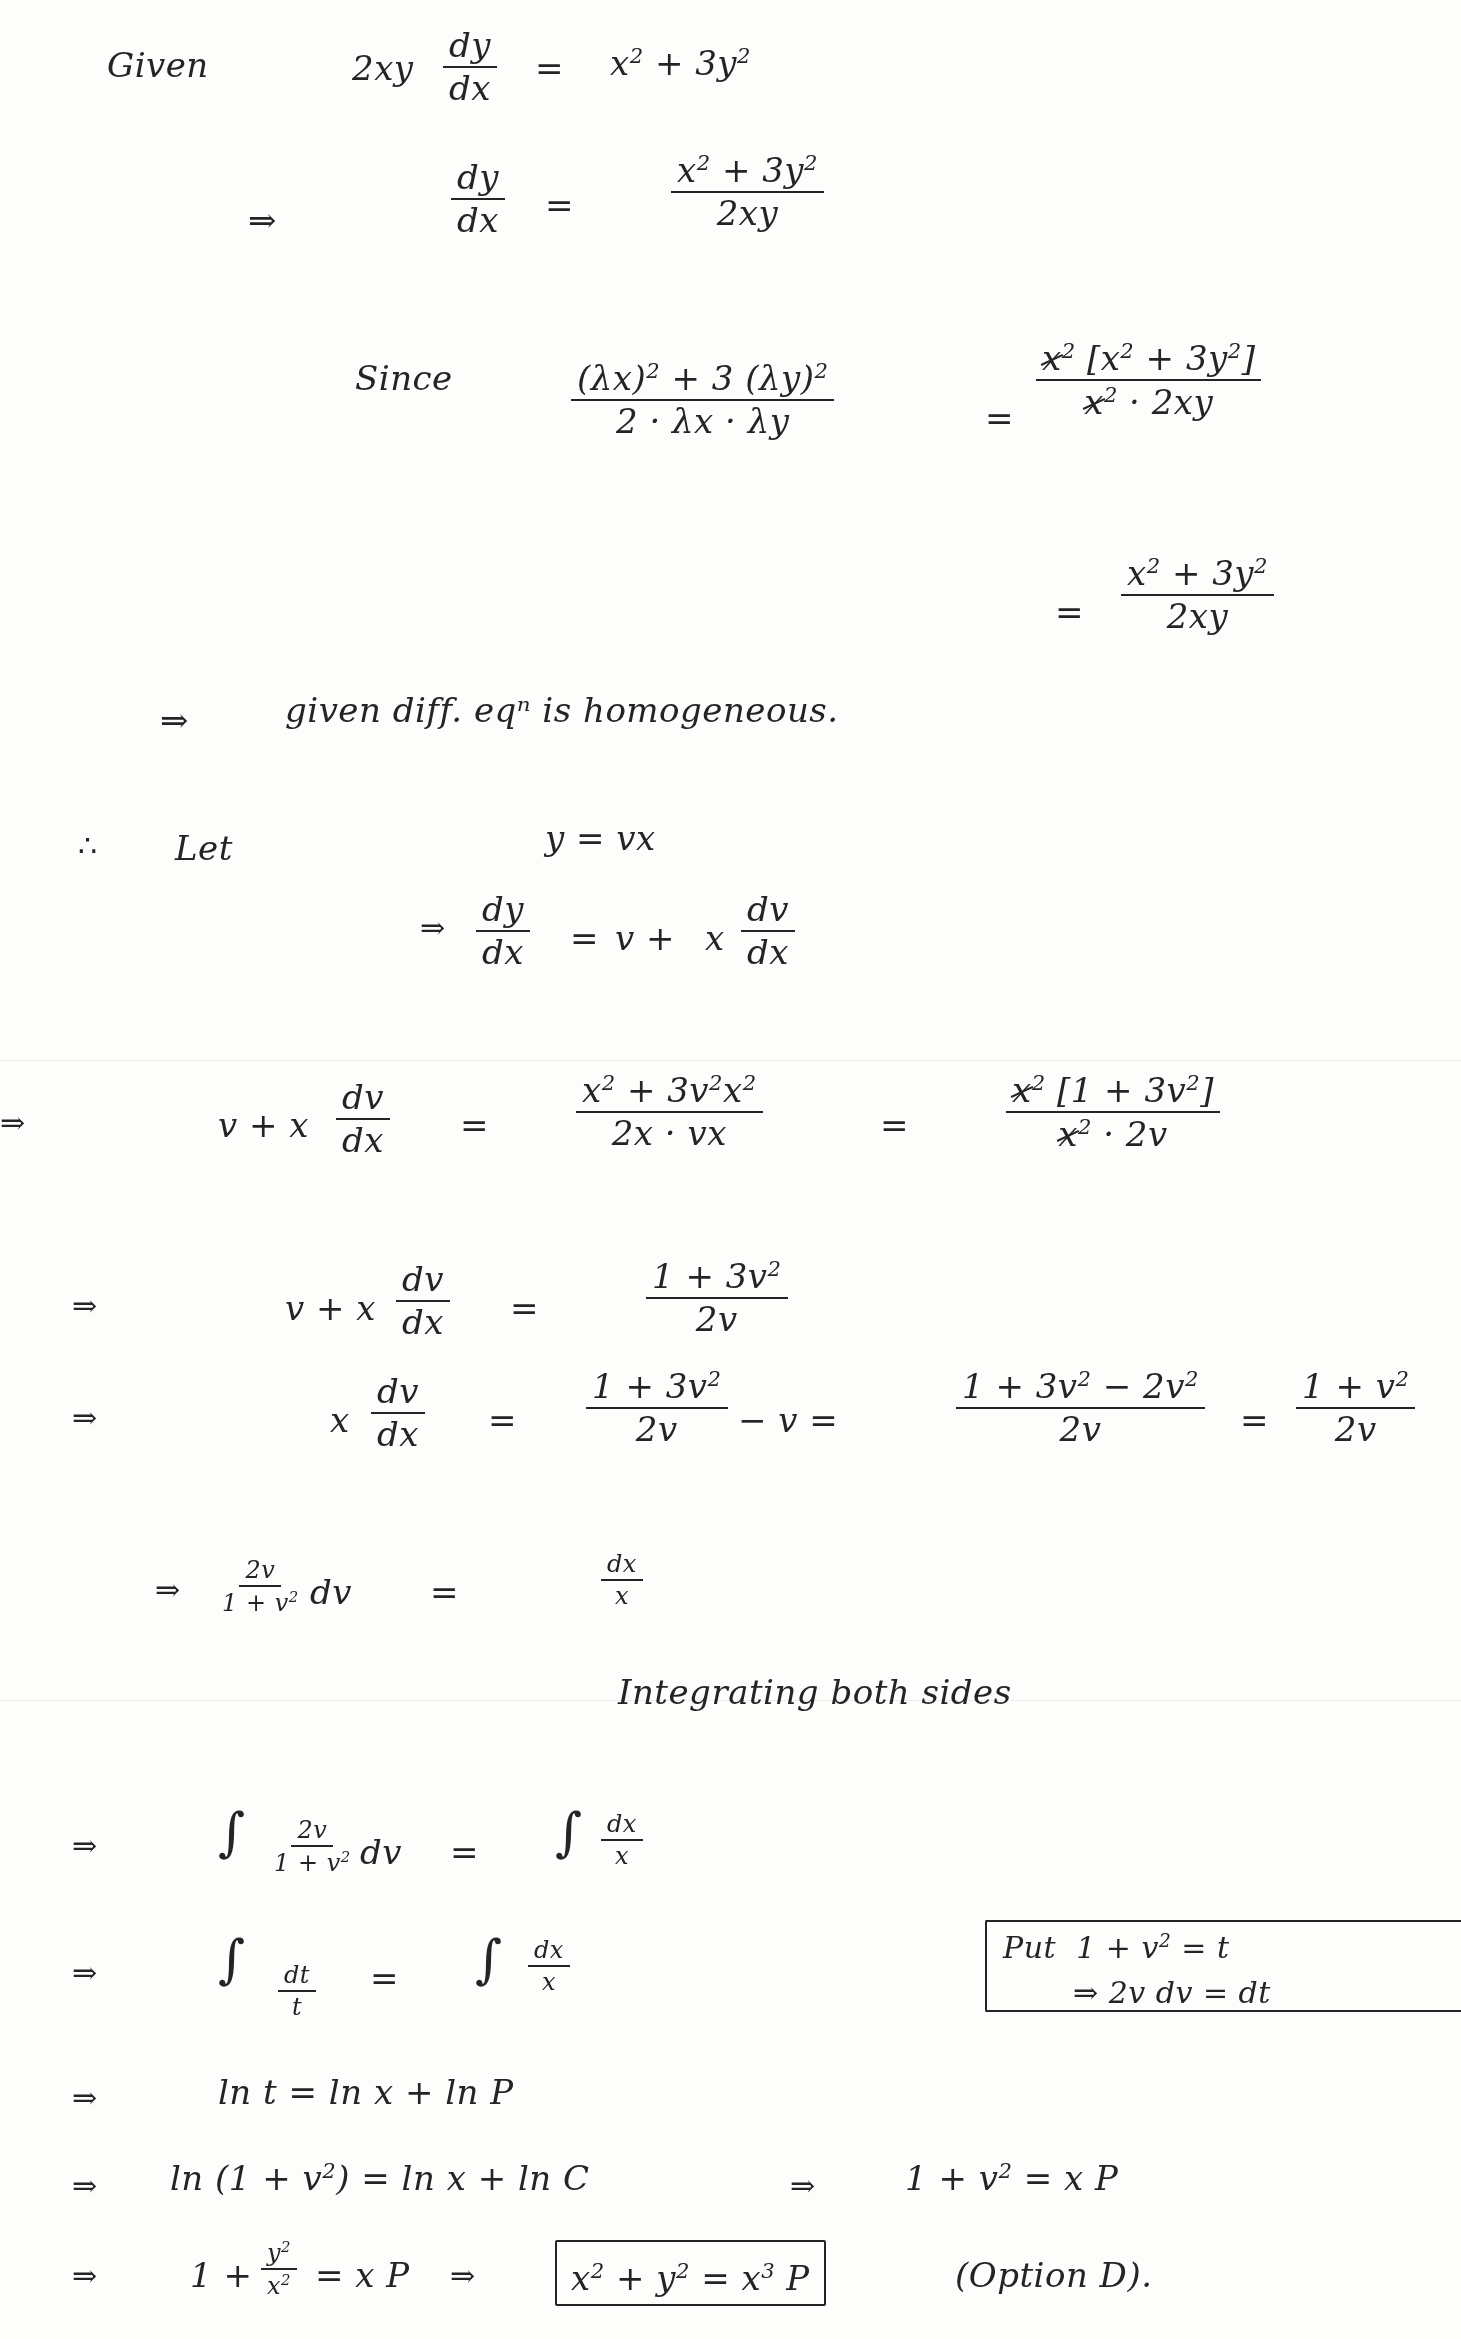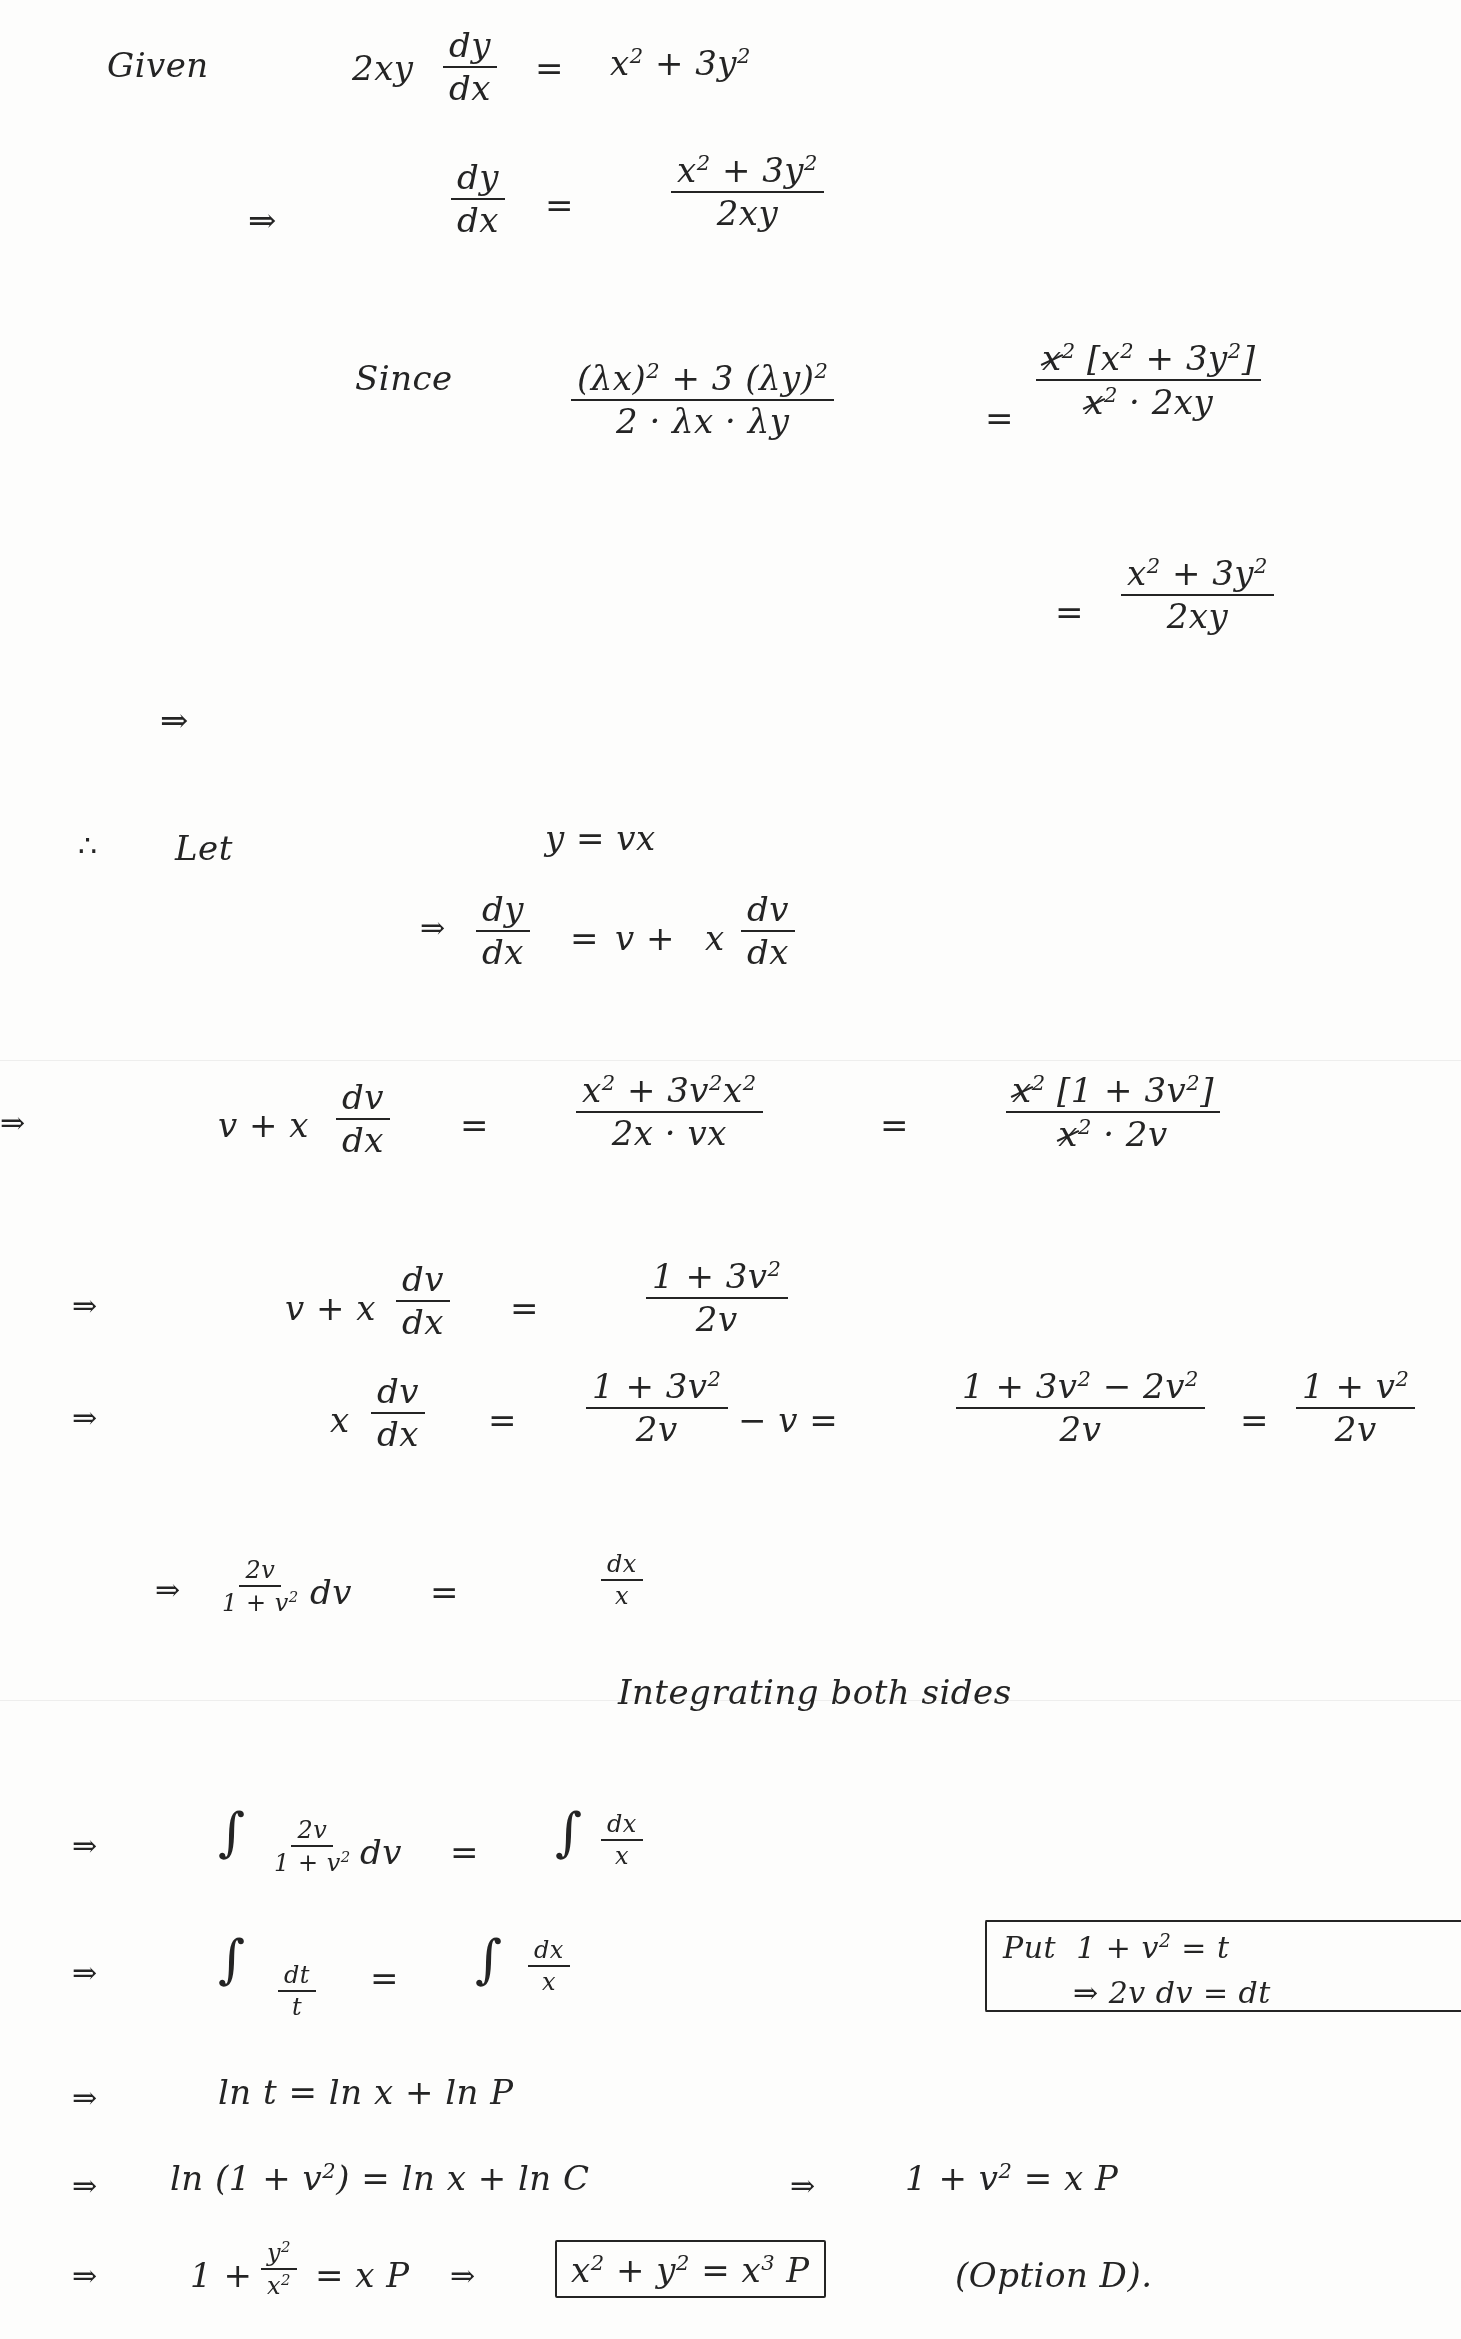--- a/index.html
+++ b/index.html
@@ -46,21 +46,21 @@
     padding: 0 6px 2px 6px;
     border-bottom: 2px solid #242424;
   }
   .frac .den {
     padding: 3px 6px 0 6px;
   }
   sup { font-size: 0.62em; vertical-align: super; }
 
   .boxed {
     border: 2px solid #242424;
-    padding: 8px 14px 6px 14px;
+    padding: 16px 14px 6px 14px;
     display: inline-block;
     border-radius: 2px;
   }
   .note-box {
     position: absolute;
     border: 2px solid #242424;
     border-right: none;
     padding: 8px 26px 10px 16px;
     border-radius: 2px;
   }
@@ -135,20 +135,21 @@
   </div>
   <div class="hw sz-lg" style="left:1055px;top:592px;">=</div>
   <div class="hw sz-lg" style="left:1115px;top:555px;">
     <span class="frac">
       <span class="num">x<sup>2</sup> + 3y<sup>2</sup></span>
       <span class="den">2xy</span>
     </span>
   </div>
 
   <div class="hw sz-lg arrow" style="left:160px;top:700px;">⇒</div>
+  <div class="hw sz-lg" style="left:285px;top:690px;">given diff. eqⁿ is homogeneous.</div>
 
   <div class="hw therefore" style="left:78px;top:828px;">∴</div>
   <div class="hw sz-lg" style="left:175px;top:828px;text-align:right;">Let</div>
   <div class="hw sz-lg" style="left:545px;top:818px;">y = vx</div>
 
   <div class="hw sz-md arrow" style="left:420px;top:910px;">⇒</div>
   <div class="hw sz-lg" style="left:470px;top:892px;">
     <span class="frac">
       <span class="num">dy</span>
       <span class="den">dx</span>

